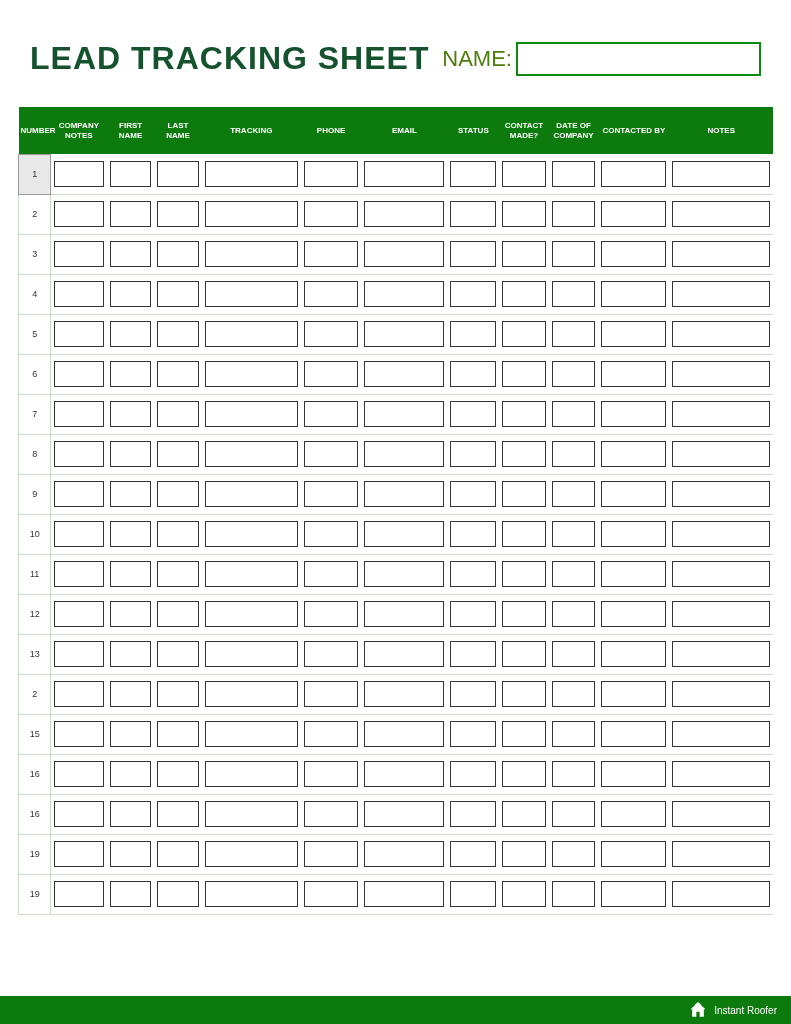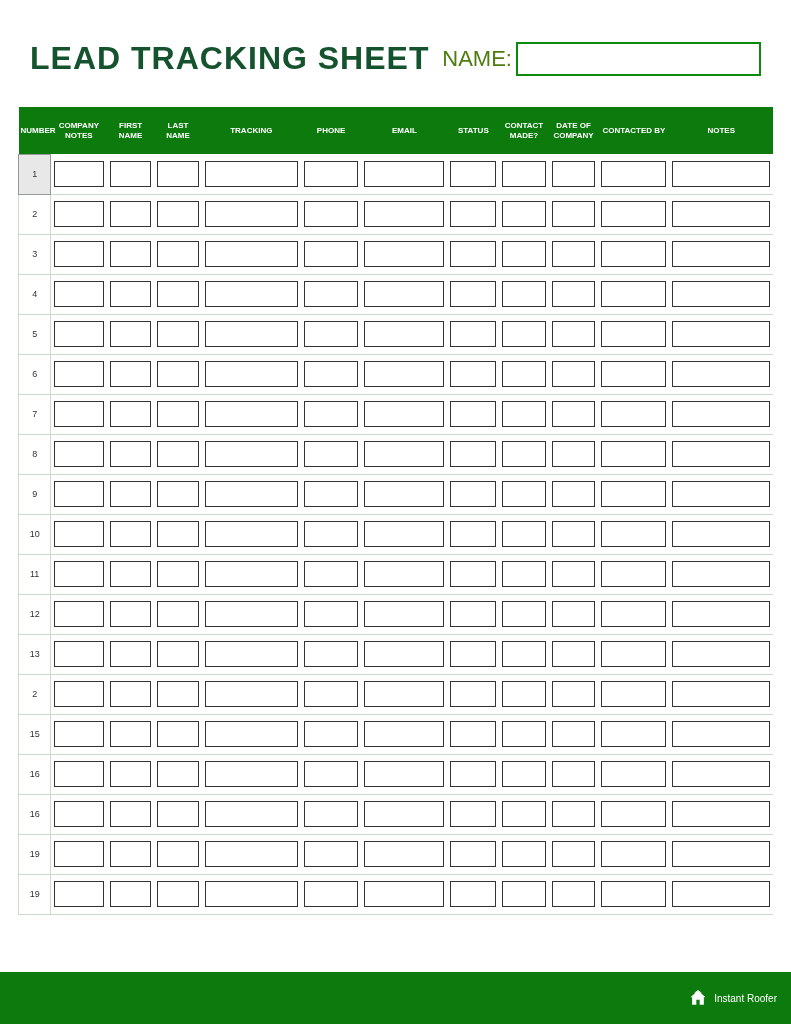--- a/index.html
+++ b/index.html
@@ -93,21 +93,21 @@
   .col-contactmade { width: 46px; }
   .col-dateof { width: 46px; }
   .col-contactedby { width: 66px; }
   .col-notes { width: 96px; }
 
   .footer {
     position: absolute;
     bottom: 0;
     left: 0;
     right: 0;
-    height: 52px;
+    height: 28px;
     background: #0d7a0d;
     display: flex;
     align-items: center;
     justify-content: flex-end;
     padding: 0 14px;
     gap: 6px;
   }
   .footer-text {
     color: #fff;
     font-size: 10px;

